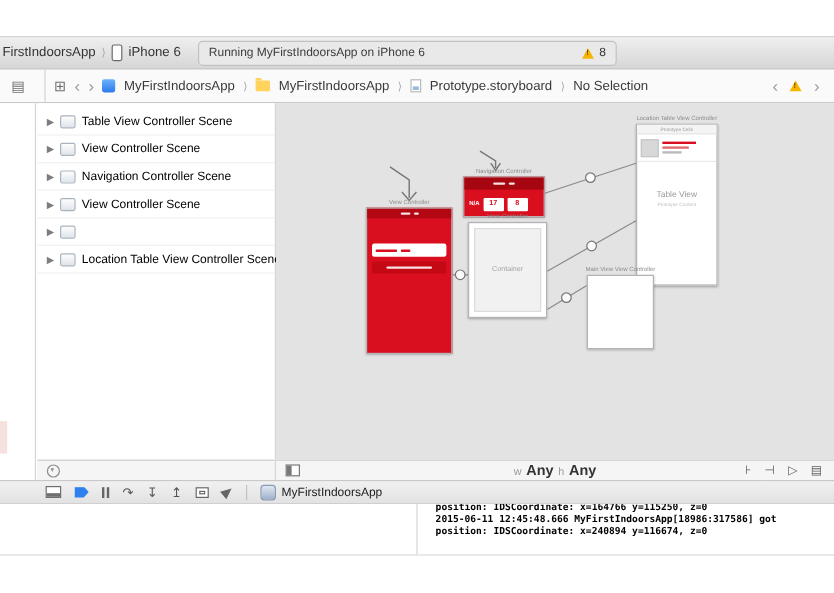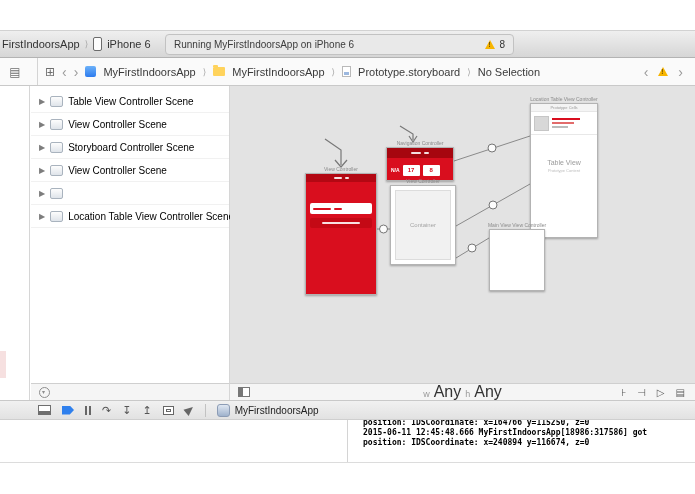--- a/index.html
+++ b/index.html
@@ -66,21 +66,21 @@
   .table-mid{position:absolute;left:0;right:0;top:55px;text-align:center;}
   .tv-label{font-size:7px;color:#9b9b9b;}
   .tv-sub{font-size:4px;color:#bdbdbd;margin-top:2px;}
   #scene-plain{left:259px;top:143px;width:56px;height:62px;background:#fff;}
   
   #canvas-bottom{position:absolute;left:230px;top:383px;width:465px;height:17px;background:#f5f5f5;border-top:1px solid #cfcfcf;box-sizing:border-box;display:flex;align-items:center;}
   .doc-outline-ico{width:12px;height:10px;border:1px solid #777;box-sizing:border-box;position:relative;background:#fff;margin-left:8px;}
   .doc-outline-ico::before{content:"";position:absolute;left:0;top:0;bottom:0;width:4px;background:#777;}
   .size-class{position:absolute;left:50%;transform:translateX(-50%);display:flex;gap:4px;align-items:baseline;cursor:default;}
   .sc-key{font-size:9px;color:#9a9a9a;}
-  .sc-val{font-size:16px;font-weight:normal;color:#333;}
+  .sc-val{font-size:12px;font-weight:bold;color:#333;}
   .cb-icons{margin-left:auto;display:flex;gap:11px;padding-right:10px;font-family:"DejaVu Sans",sans-serif;font-size:10px;color:#5f5f5f;}
   
   #debugbar{position:absolute;left:0;top:400px;width:695px;height:20px;background:linear-gradient(#f1f1f1,#e2e2e2);border-top:1px solid #c9c9c9;border-bottom:1px solid #cfcfcf;box-sizing:border-box;display:flex;align-items:center;gap:11px;padding-left:38px;}
   .dbg-toggle{width:13px;height:10px;border:1px solid #6e6e6e;box-sizing:border-box;position:relative;background:#fff;}
   .dbg-toggle::after{content:"";position:absolute;left:0;right:0;bottom:0;height:3px;background:#6e6e6e;}
   .bp-arrow{width:12px;height:9px;background:#2f80ed;clip-path:polygon(0 0,65% 0,100% 50%,65% 100%,0 100%);}
   .pause{display:flex;gap:2px;}
   .pause span{width:2px;height:9px;background:#666;}
   .step{font-family:"DejaVu Sans",sans-serif;font-size:11px;color:#555;line-height:1;}
   .view-dbg{width:11px;height:9px;border:1px solid #666;position:relative;background:#fff;box-sizing:border-box;}
@@ -152,21 +152,21 @@
       <span class="scene-label">Table View Controller Scene</span>
     </div>
     <div class="scene-row">
       <span class="tri">▶</span>
       <span class="scene-ico"></span>
       <span class="scene-label">View Controller Scene</span>
     </div>
     <div class="scene-row">
       <span class="tri">▶</span>
       <span class="scene-ico"></span>
-      <span class="scene-label">Storyboard Controller Scene</span>
+      <span class="scene-label">Navigation Controller Scene</span>
     </div>
     <div class="scene-row">
       <span class="tri">▶</span>
       <span class="scene-ico"></span>
       <span class="scene-label">View Controller Scene</span>
     </div>
     <div class="scene-row">
       <span class="tri">▶</span>
       <span class="scene-ico"></span>
     </div>

